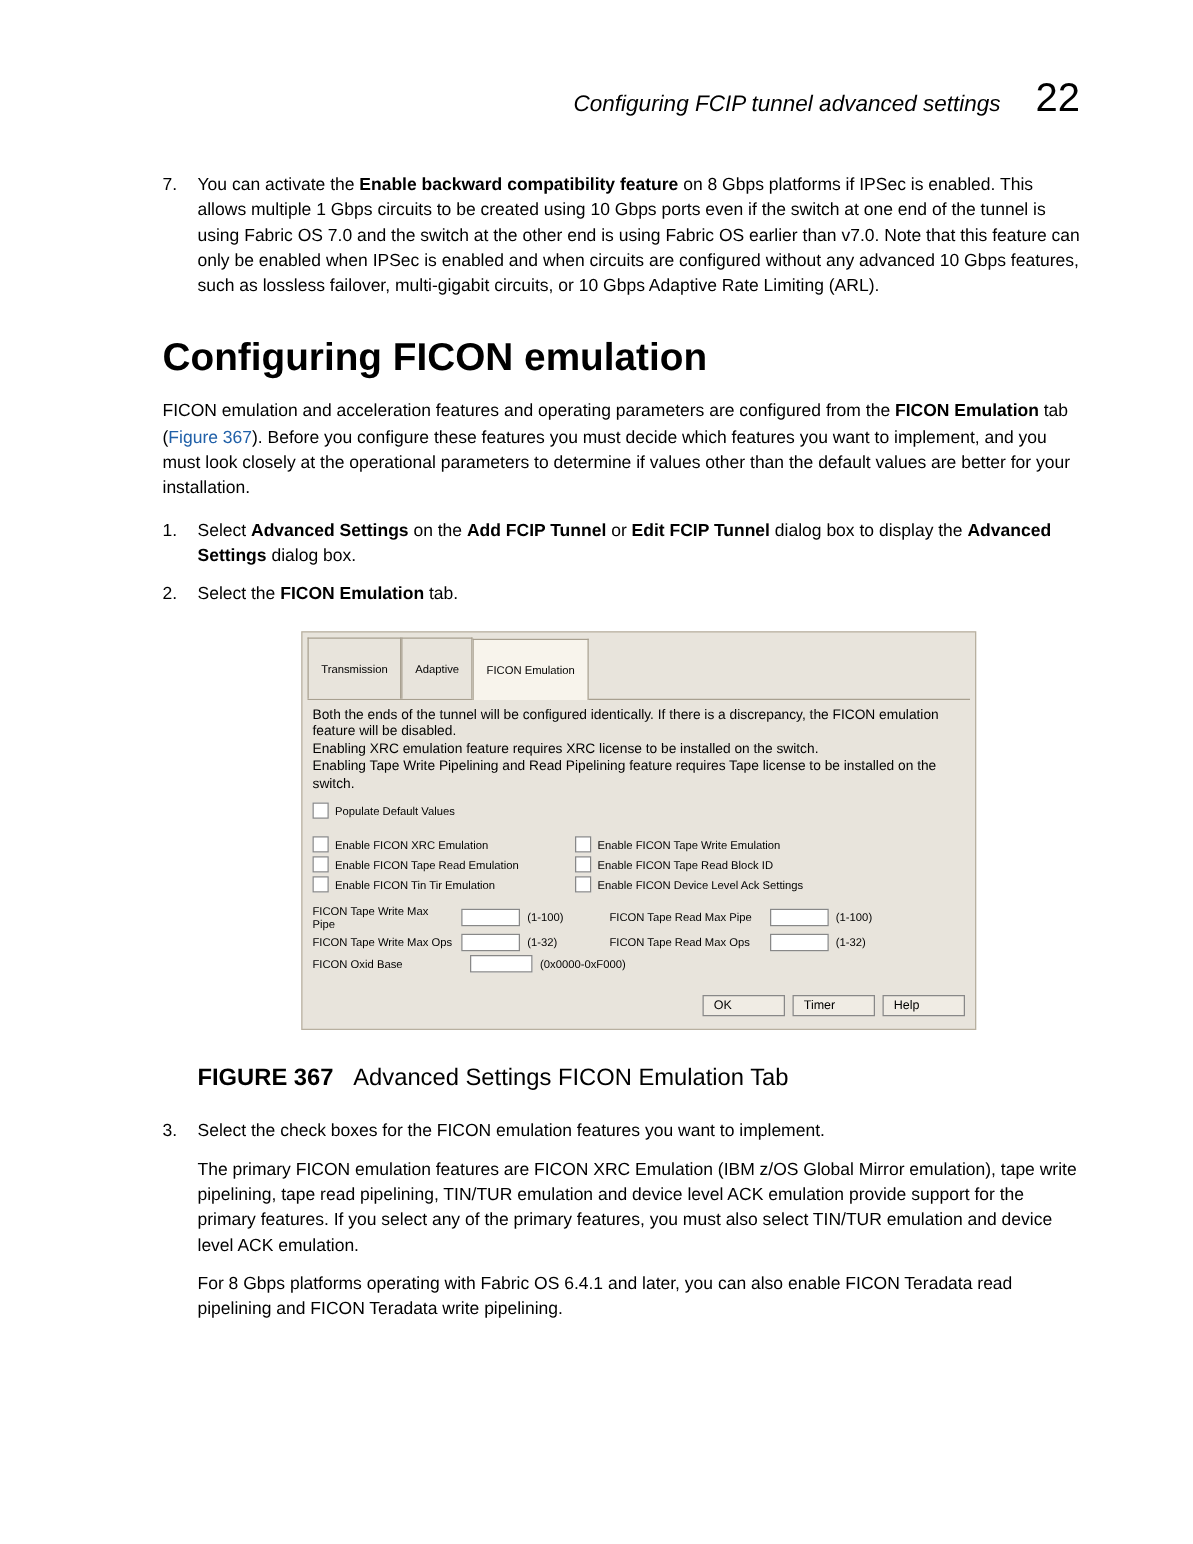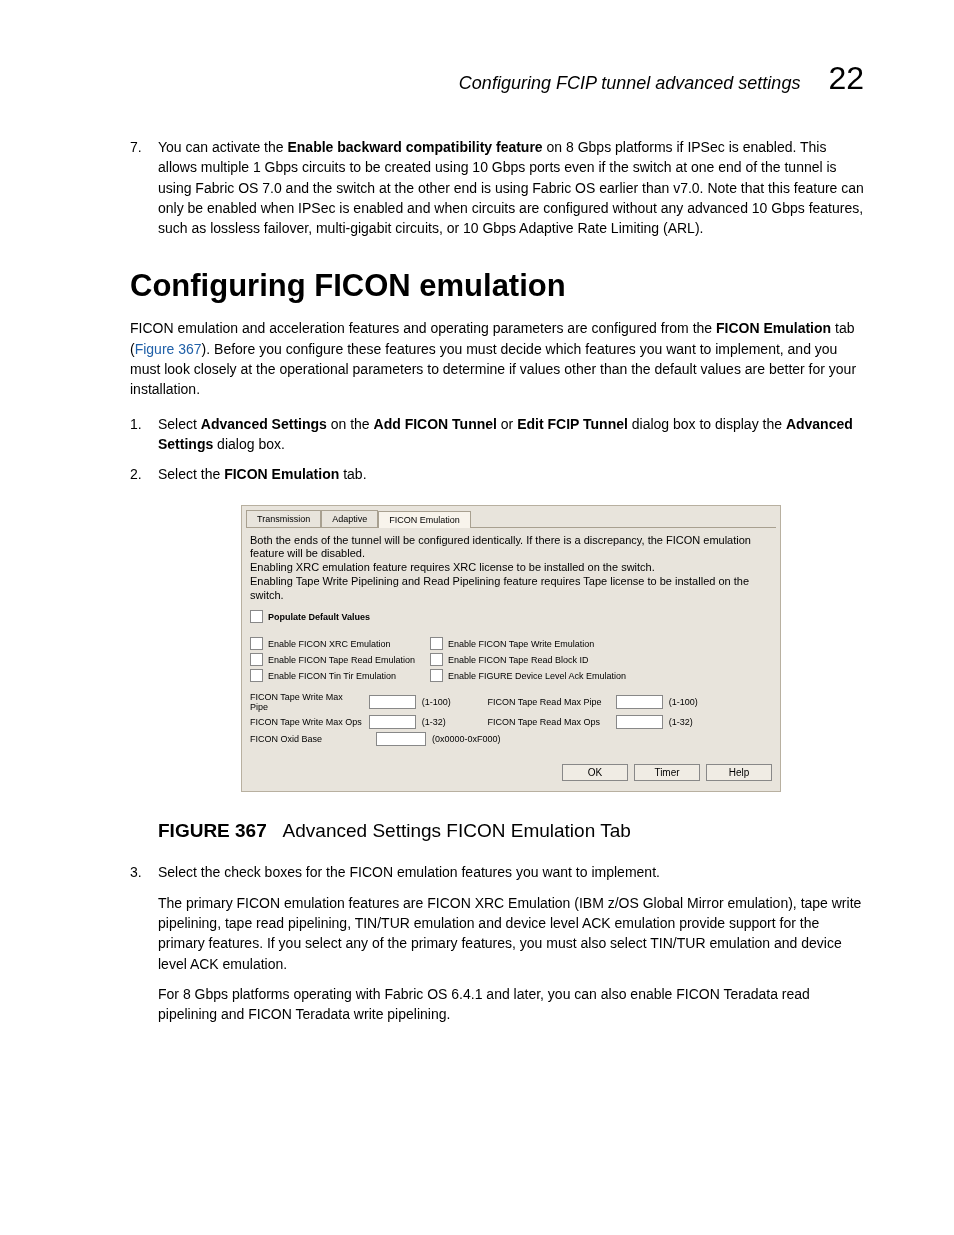--- a/index.html
+++ b/index.html
@@ -70,61 +70,60 @@
     font-size: 9px;
     color: #000;
     box-sizing: border-box;
   }
   .tabs {
     display: flex;
     border-bottom: 1px solid #a8a090;
     margin-bottom: 6px;
   }
   .tab {
-    padding: 3px 10px;
+    padding: 19px 10px;
     border: 1px solid #a8a090;
     border-bottom: none;
     background: #e8e4dc;
     margin-right: 0;
     cursor: pointer;
   }
   .tab.active {
     background: #f8f4ec;
     position: relative;
     top: 1px;
   }
   .dlg-note {
     font-size: 11px;
     line-height: 1.25;
     margin: 2px 4px 8px 4px;
   }
   .cb-row {
     display: flex;
     align-items: center;
     margin: 4px 4px;
-    font-weight: bold;
   }
   .cb {
     width: 11px;
     height: 11px;
     border: 1px solid #888;
     background: #fff;
     margin-right: 5px;
     flex: 0 0 11px;
   }
   .two-col {
     display: flex;
     margin: 3px 4px;
   }
   .two-col > div {
     display: flex;
     align-items: center;
   }
   .two-col .left {
-    width: 180px;
+    width: 210px;
   }
   .two-col .right {
     width: 220px;
   }
   .in-row {
     display: flex;
     align-items: center;
     margin: 3px 4px;
     font-size: 9px;
   }
@@ -149,21 +148,20 @@
     width: 110px;
   }
   .dlg-buttons {
     display: flex;
     justify-content: flex-end;
     gap: 6px;
     margin: 18px 4px 2px 4px;
   }
   .dlg-btn {
     min-width: 48px;
-    text-align: center;
     border: 1px solid #888;
     background: #f0ece4;
     padding: 2px 8px;
     font-size: 10px;
     cursor: pointer;
   }
   .fig-caption {
     margin: 28px 0 10px 0;
     font-size: 19px;
   }
@@ -193,21 +191,21 @@
 
   <h3 class="section-heading">Configuring FICON emulation</h3>
 
   <p class="body-text">
     <span>FICON emulation and acceleration features and operating parameters are configured from the </span><strong class="term">FICON Emulation</strong><span> tab (</span><a href="#" class="ref">Figure 367</a><span>). Before you configure these features you must decide which features you want to implement, and you must look closely at the operational parameters to determine if values other than the default values are better for your installation.</span>
   </p>
 
   <div class="ol-item body-text">
     <div class="marker">1.</div>
     <div class="content">
-      <span>Select </span><strong class="term">Advanced Settings</strong><span> on the </span><strong class="term">Add FICON Tunnel</strong><span> or </span><strong class="term">Edit FCIP Tunnel</strong><span> dialog box to display the </span><strong class="term">Advanced Settings</strong><span> dialog box.</span>
+      <span>Select </span><strong class="term">Advanced Settings</strong><span> on the </span><strong class="term">Add FCIP Tunnel</strong><span> or </span><strong class="term">Edit FCIP Tunnel</strong><span> dialog box to display the </span><strong class="term">Advanced Settings</strong><span> dialog box.</span>
     </div>
   </div>
 
   <div class="ol-item body-text">
     <div class="marker">2.</div>
     <div class="content">
       <span>Select the </span><strong class="term">FICON Emulation</strong><span> tab.</span>
     </div>
   </div>
 
@@ -249,21 +247,21 @@
             <span>Enable FICON Tape Read Block ID</span>
           </div>
       </div>
       <div class="two-col">
         <div class="left">
             <div class="cb"></div>
             <span>Enable FICON Tin Tir Emulation</span>
           </div>
         <div class="right">
             <div class="cb"></div>
-            <span>Enable FIGURE Device Level Ack Emulation</span>
+            <span>Enable FICON Device Level Ack Settings</span>
           </div>
       </div>
 
       <div style="height:4px;"></div>
 
       <div class="in-row">
         <span class="lbl">FICON Tape Write Max Pipe</span>
         <div class="tbox"></div>
         <span class="hint">(1-100)</span>
         <span class="lbl2">FICON Tape Read Max Pipe</span>

